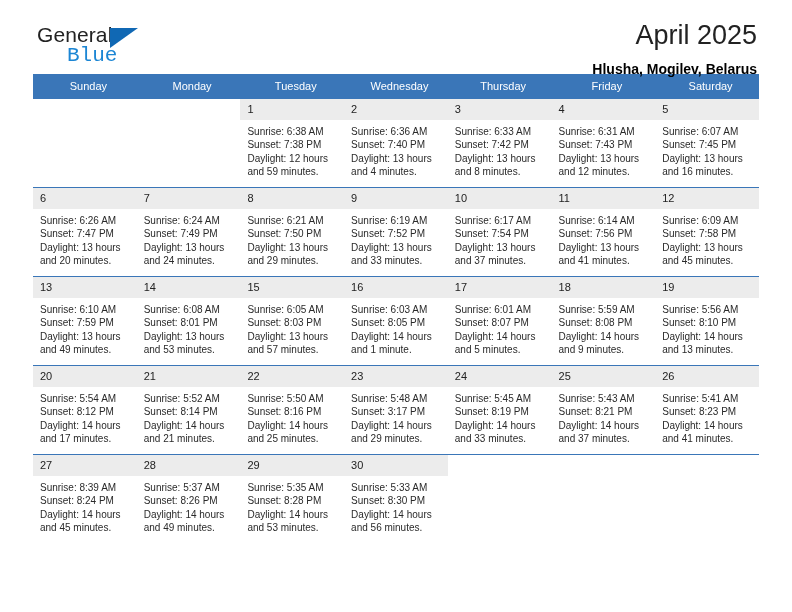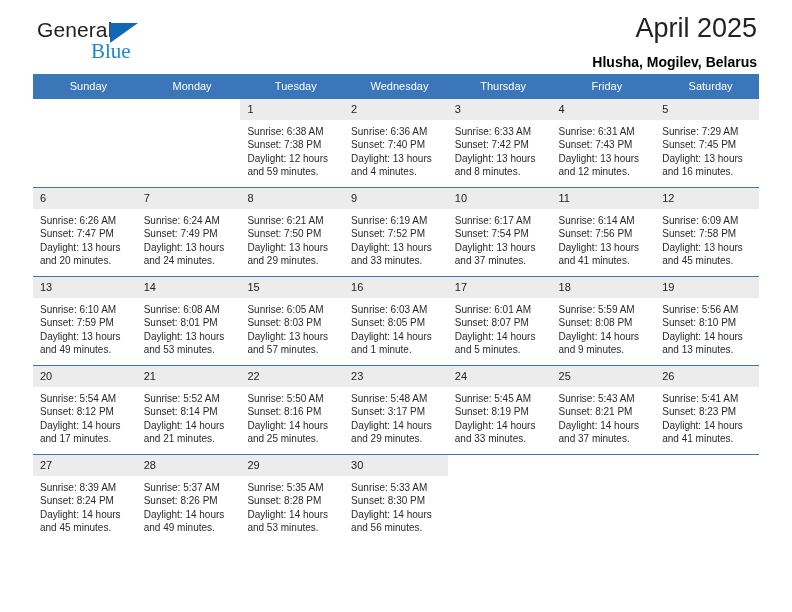--- a/index.html
+++ b/index.html
@@ -20,21 +20,21 @@
     position: relative;
     width: 792px;
     height: 612px;
     box-sizing: border-box;
     padding: 0 33px;
   }
 
   
   .header {
     display: flex;
-    align-items: flex-end;
+    align-items: center;
     justify-content: space-between;
     padding-top: 28px;
     height: 70px;
     box-sizing: border-box;
   }
 
   .logo {
     position: relative;
     width: 130px;
     height: 52px;
@@ -58,22 +58,21 @@
     height: 0;
     border-left: 28px solid #1068b4;
     border-bottom: 20px solid transparent;
   }
   .logo-blue {
     position: absolute;
     left: 30px;
     top: 21px;
     font-size: 21px;
     color: #1c86d4;
-    font-family: Liberation Serif, serif;
-    margin-left: 24px;
+    font-family: Liberation Mono, monospace;
   }
 
   .title-block {
     text-align: right;
     padding-right: 2px;
   }
   .title-main {
     font-size: 27px;
     color: #222222;
     line-height: 1.1;
@@ -213,21 +212,21 @@
             <div class="daynum">4</div>
             <div class="details">
               <div class="sunrise">Sunrise: 6:31 AM</div>
               <div class="sunset">Sunset: 7:43 PM</div>
               <div class="daylight">Daylight: 13 hours and 12 minutes.</div>
             </div>
           </td>
           <td class="">
             <div class="daynum">5</div>
             <div class="details">
-              <div class="sunrise">Sunrise: 7:29 AM</div>
+              <div class="sunrise">Sunrise: 6:07 AM</div>
               <div class="sunset">Sunset: 7:45 PM</div>
               <div class="daylight">Daylight: 13 hours and 16 minutes.</div>
             </div>
           </td>
         </tr>
         <tr class="week-row">
           <td class="">
             <div class="daynum">6</div>
             <div class="details">
               <div class="sunrise">Sunrise: 6:26 AM</div>

